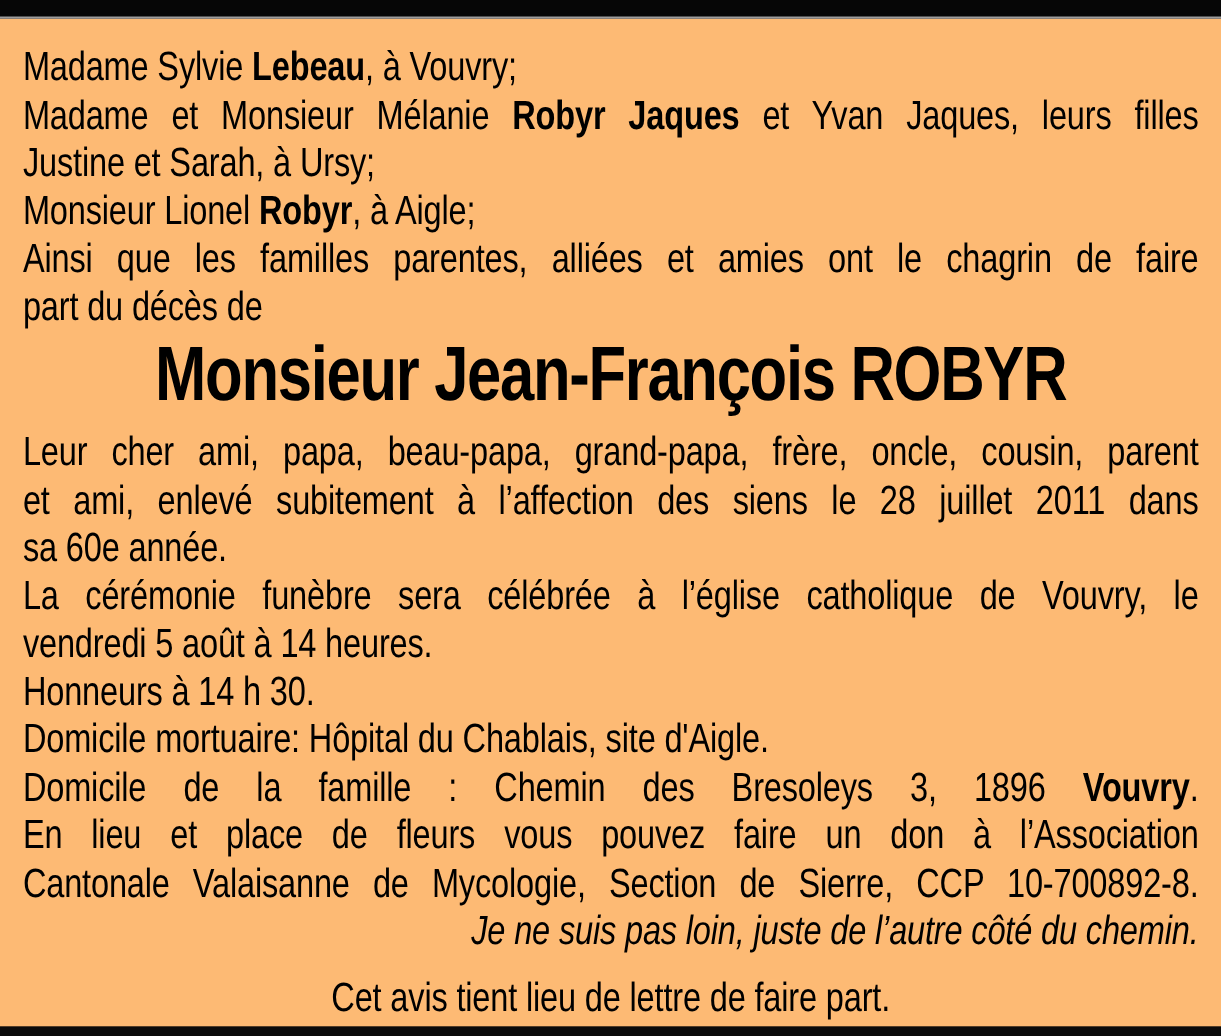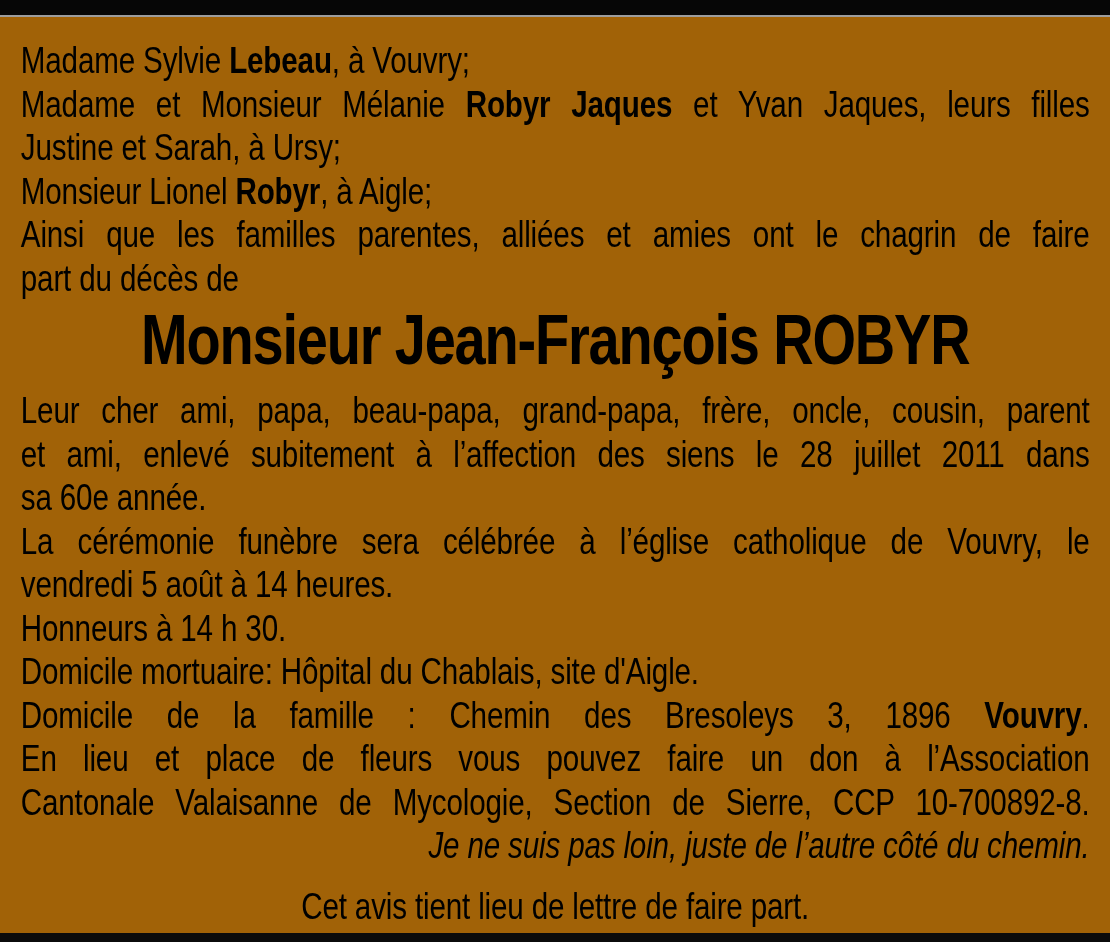--- a/index.html
+++ b/index.html
@@ -5,21 +5,21 @@
   html, body { margin: 0; padding: 0; background: #ffffff; }
   body {
     width: 1110px; height: 942px;
     font-family: "Liberation Sans", sans-serif;
     color: #000000;
     overflow: hidden;
   }
   .sheet {
     position: relative;
     width: 1110px; height: 942px;
-    background: #a16207;
+    background: #fdba74;
     overflow: hidden;
   }
   .bar-top {
     height: 15px;
     background: #060606;
     border-bottom: 2px solid #9d9d9d;
   }
   .bar-bottom {
     position: absolute;
     left: 0; bottom: 0;

